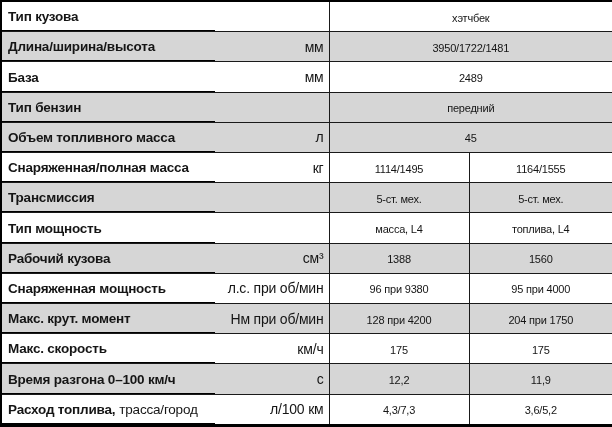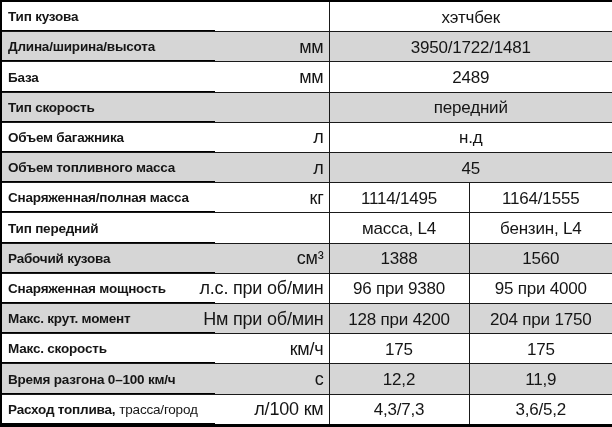--- a/index.html
+++ b/index.html
@@ -45,26 +45,26 @@
     z-index: 2;
   }
   .lbl { font-weight: bold; color: var(--text, #151515); }
   .lbl-suffix { font-weight: normal; }
   .lbl-suffix:not(:empty) { margin-left: 4px; }
   .unit {
     position: absolute;
     right: 5px; top: 50%;
     transform: translateY(-50%);
     font-weight: normal;
-    font-size: 18px;
+    font-size: 14px;
     color: var(--text, #151515);
   }
   td.value-cell {
     text-align: center;
-    font-size: 17px;
+    font-size: 11px;
     letter-spacing: -0.2px;
     color: var(--text, #151515);
     padding: 2px 2px 0 2px;
   }
 </style>
 </head>
 <body>
 
 <div class="page">
   <table class="specs">
@@ -84,45 +84,46 @@
         <td class="label-cell"><span class="lbl">Длина/ширина/высота</span><span class="lbl-suffix"></span><span class="unit">мм</span></td>
         <td class="value-cell" colspan="2">3950/1722/1481</td>
       </tr>
 
       <tr>
         <td class="label-cell"><span class="lbl">База</span><span class="lbl-suffix"></span><span class="unit">мм</span></td>
         <td class="value-cell" colspan="2">2489</td>
       </tr>
 
       <tr class="shaded">
-        <td class="label-cell"><span class="lbl">Тип скорость</span><span class="lbl-suffix"></span><span class="unit"></span></td>
+        <td class="label-cell"><span class="lbl">Тип бензин</span><span class="lbl-suffix"></span><span class="unit"></span></td>
         <td class="value-cell" colspan="2">передний</td>
       </tr>
 
-      <tr>
-        <td class="label-cell"><span class="lbl">Объем багажника</span><span class="lbl-suffix"></span><span class="unit">л</span></td>
-        <td class="value-cell" colspan="2">н.д</td>
-      </tr>
 
       <tr class="shaded">
         <td class="label-cell"><span class="lbl">Объем топливного масса</span><span class="lbl-suffix"></span><span class="unit">л</span></td>
         <td class="value-cell" colspan="2">45</td>
       </tr>
 
       <tr>
         <td class="label-cell"><span class="lbl">Снаряженная/полная масса</span><span class="lbl-suffix"></span><span class="unit">кг</span></td>
         <td class="value-cell">1114/1495</td>
         <td class="value-cell">1164/1555</td>
       </tr>
 
+      <tr class="shaded">
+        <td class="label-cell"><span class="lbl">Трансмиссия</span><span class="lbl-suffix"></span><span class="unit"></span></td>
+        <td class="value-cell">5-ст. мех.</td>
+        <td class="value-cell">5-ст. мех.</td>
+      </tr>
 
       <tr>
-        <td class="label-cell"><span class="lbl">Тип передний</span><span class="lbl-suffix"></span><span class="unit"></span></td>
+        <td class="label-cell"><span class="lbl">Тип мощность</span><span class="lbl-suffix"></span><span class="unit"></span></td>
         <td class="value-cell">масса, L4</td>
-        <td class="value-cell">бензин, L4</td>
+        <td class="value-cell">топлива, L4</td>
       </tr>
 
       <tr class="shaded">
         <td class="label-cell"><span class="lbl">Рабочий кузова</span><span class="lbl-suffix"></span><span class="unit">см³</span></td>
         <td class="value-cell">1388</td>
         <td class="value-cell">1560</td>
       </tr>
 
       <tr>
         <td class="label-cell"><span class="lbl">Снаряженная мощность</span><span class="lbl-suffix"></span><span class="unit">л.с. при об/мин</span></td>

